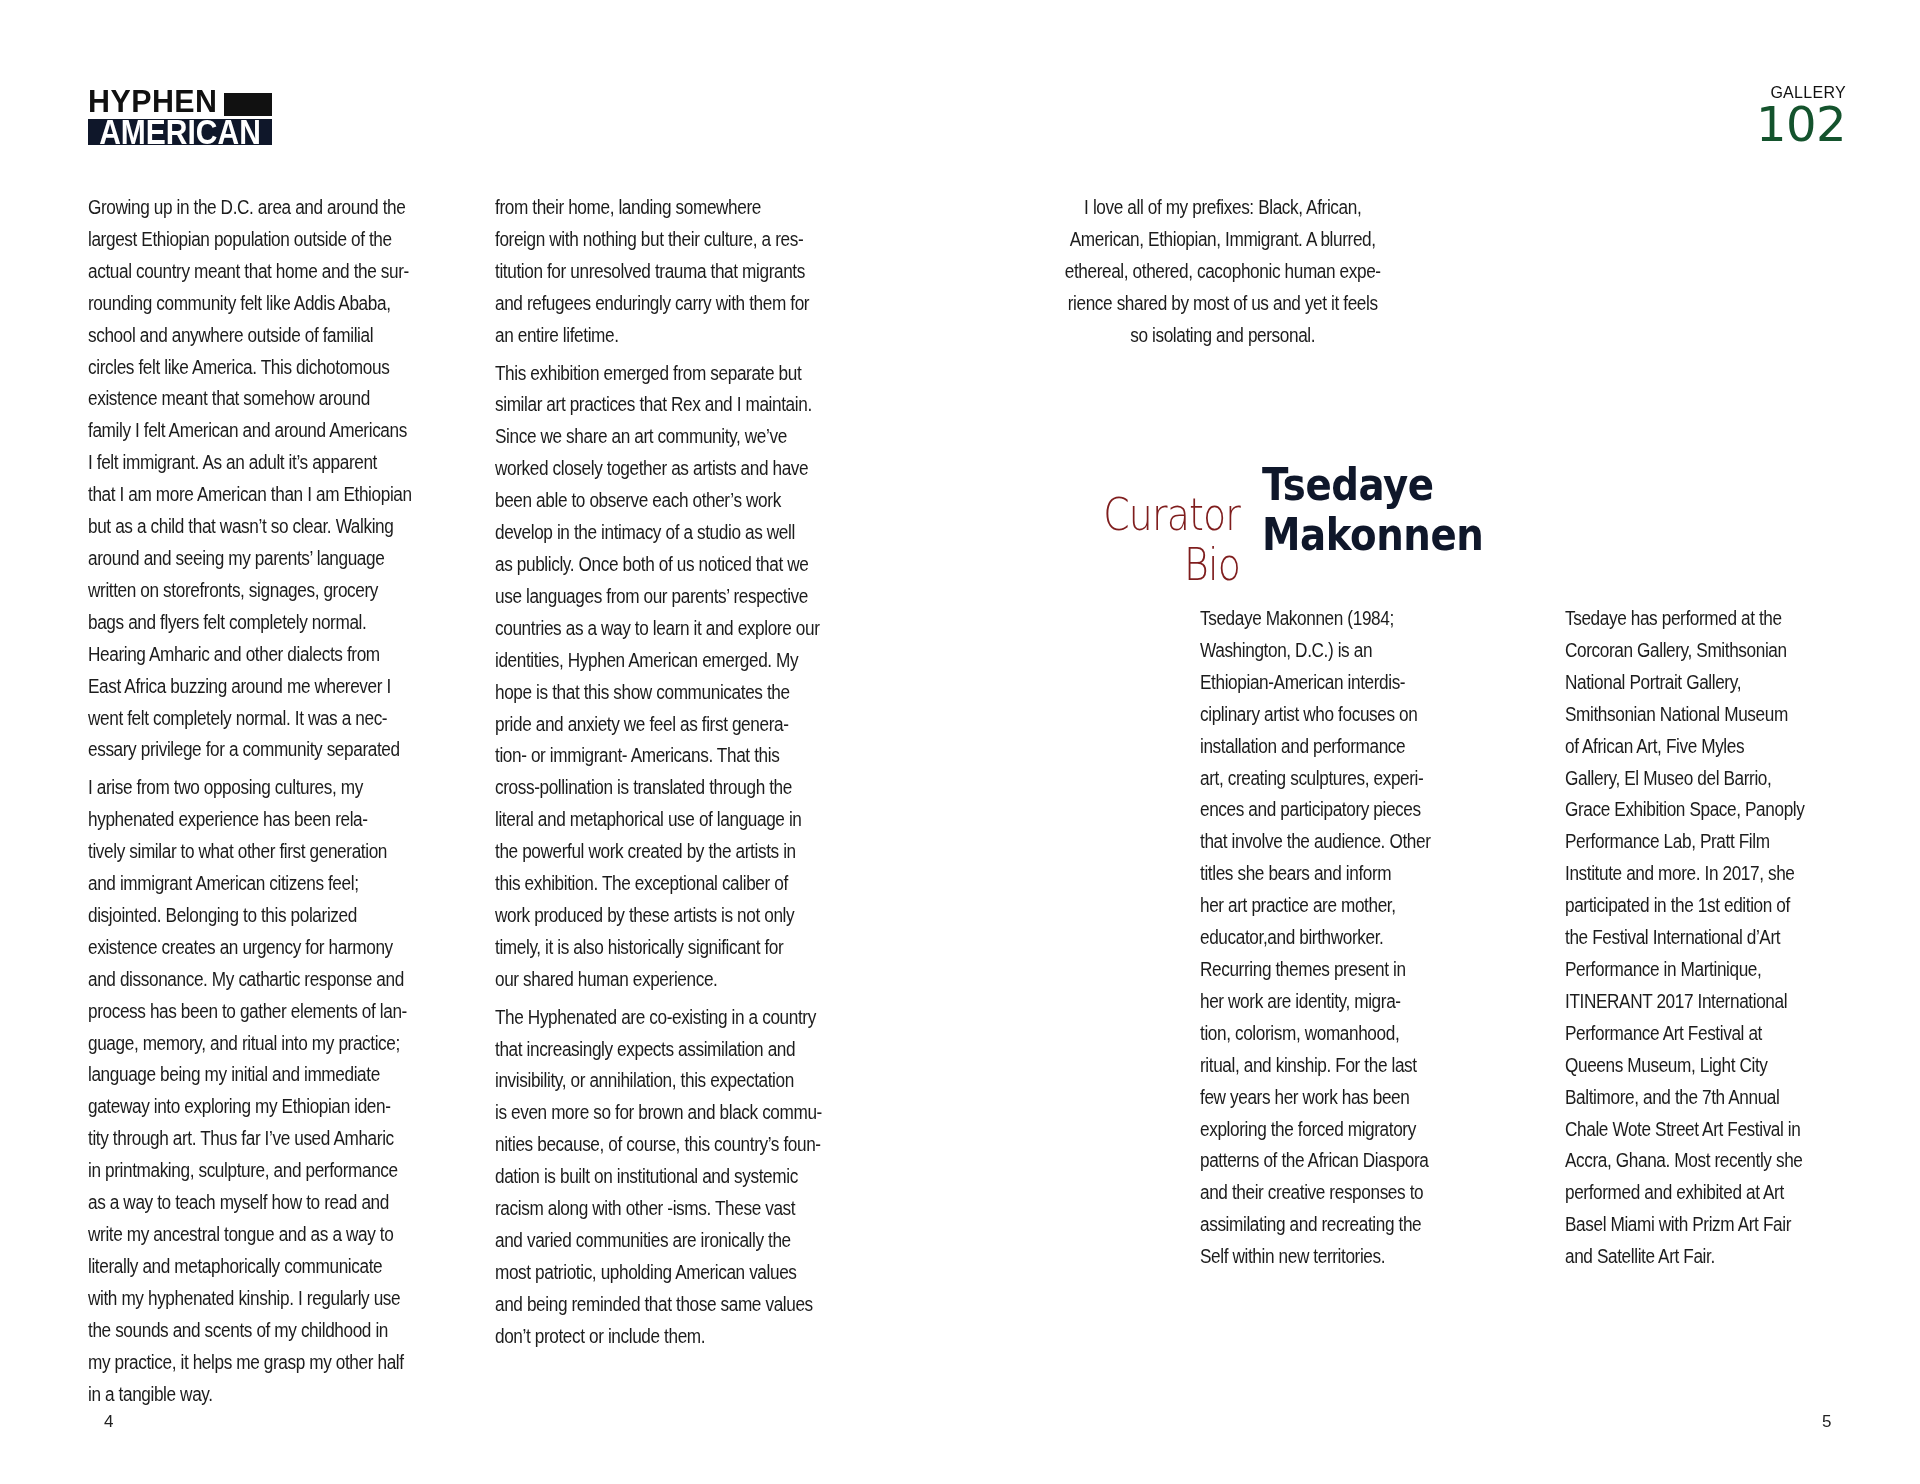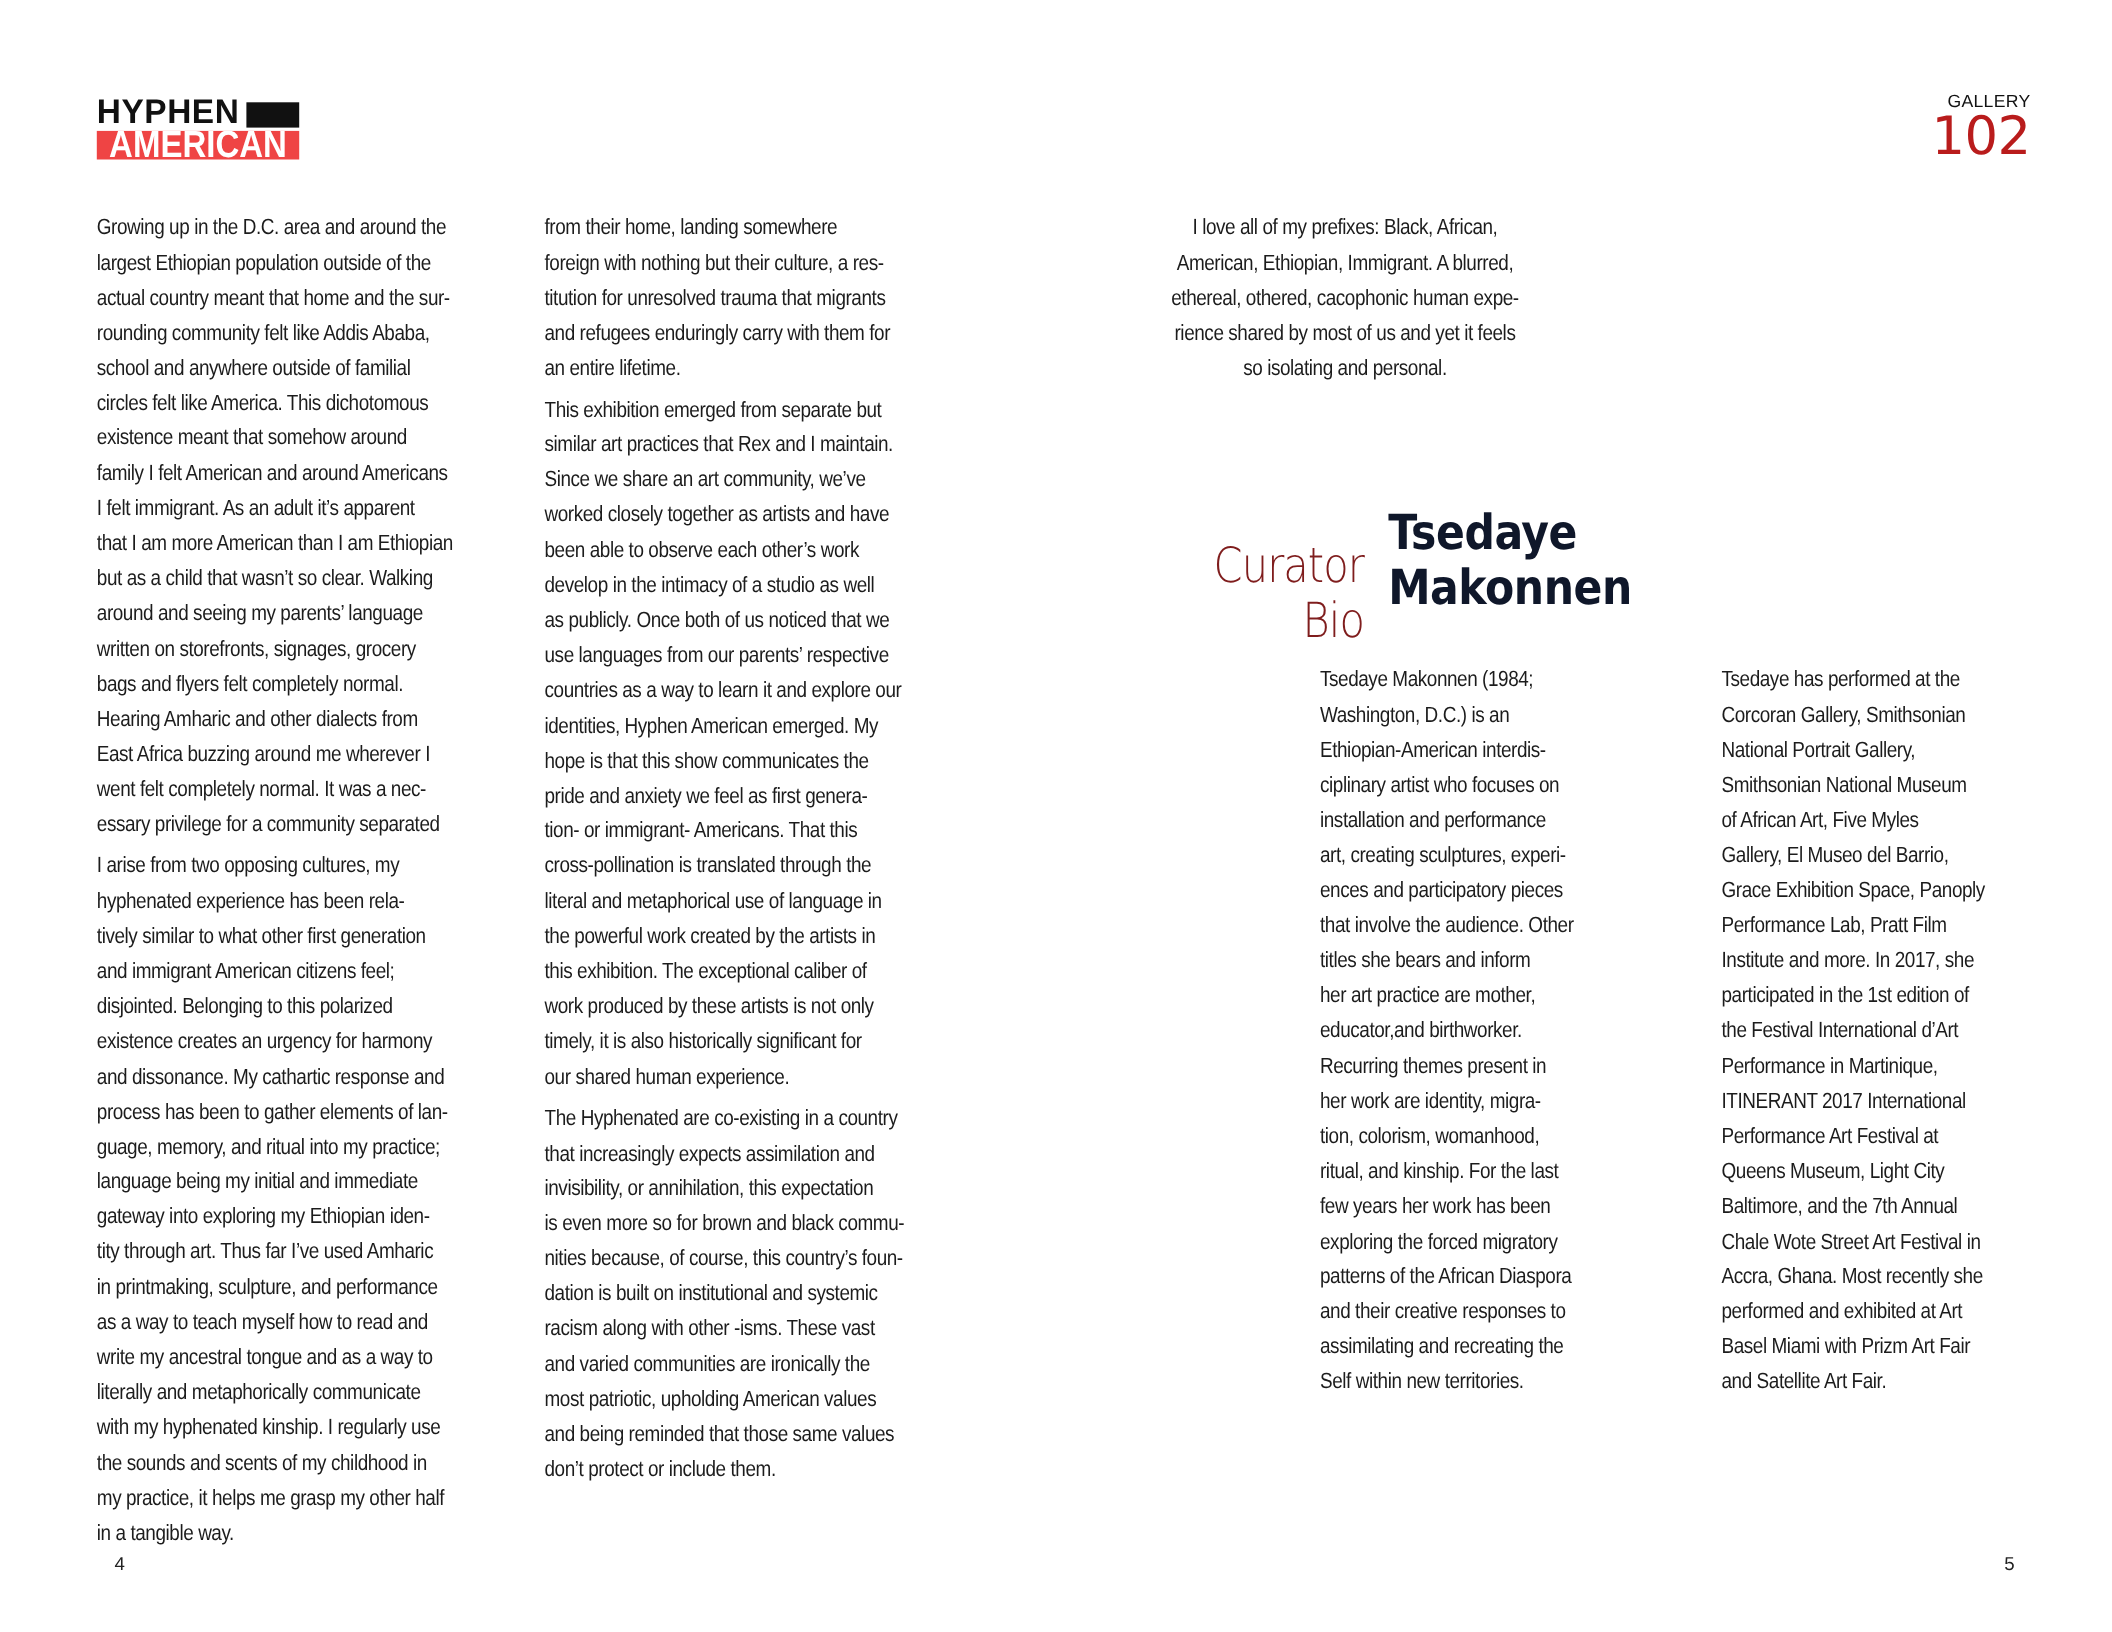--- a/index.html
+++ b/index.html
@@ -10,36 +10,36 @@
     }
     .logo { position: absolute; left: 88px; top: 88px; width: 184px; }
     .logo-row1 { display: flex; align-items: flex-end; height: 28px; }
     .logo-hyphen {
       font-family: "Liberation Sans", sans-serif; font-weight: 700;
       font-size: 31px; letter-spacing: 0.5px; line-height: 28px; color: #111;
       transform: scaleX(0.98); transform-origin: left;
     }
     .logo-bar { flex: 1; height: 23px; background: #111; margin-left: 4px; margin-top: 1px; }
     .logo-row2 {
-      margin-top: 3px; background: #ef4444; height: 26px; overflow: hidden;
+      margin-top: 3px; background: #0f172a; height: 26px; overflow: hidden;
       display: flex; align-items: center; justify-content: center;
     }
     .logo-american {
       font-family: "Liberation Sans", sans-serif; font-weight: 700;
       font-size: 30px; color: #fff; letter-spacing: 0px; line-height: 26px;
       transform: scaleY(1.15);
     }
     .gallery { position: absolute; right: 74px; top: 84px; text-align: right; }
     .gallery-label {
       font-family: Liberation Sans, sans-serif; font-size: 16px; letter-spacing: 0.3px;
       line-height: 18px; color: #111;
     }
     .gallery-number {
       font-family: "DejaVu Sans", sans-serif; font-size: 48px; font-weight: 400;
-      line-height: 48px; color: #b91c1c; margin-top: -2px; letter-spacing: -0.5px;
+      line-height: 48px; color: #14532d; margin-top: -2px; letter-spacing: -0.5px;
     }
     .col {
       position: absolute;
       font-family: "Liberation Sans", sans-serif;
       font-size: 20px;
       line-height: 31.9px;
       color: #1c1c1c;
       letter-spacing: -0.45px;
     }
     .col .line { white-space: nowrap; display: block; transform: scaleX(0.86); transform-origin: left; }

